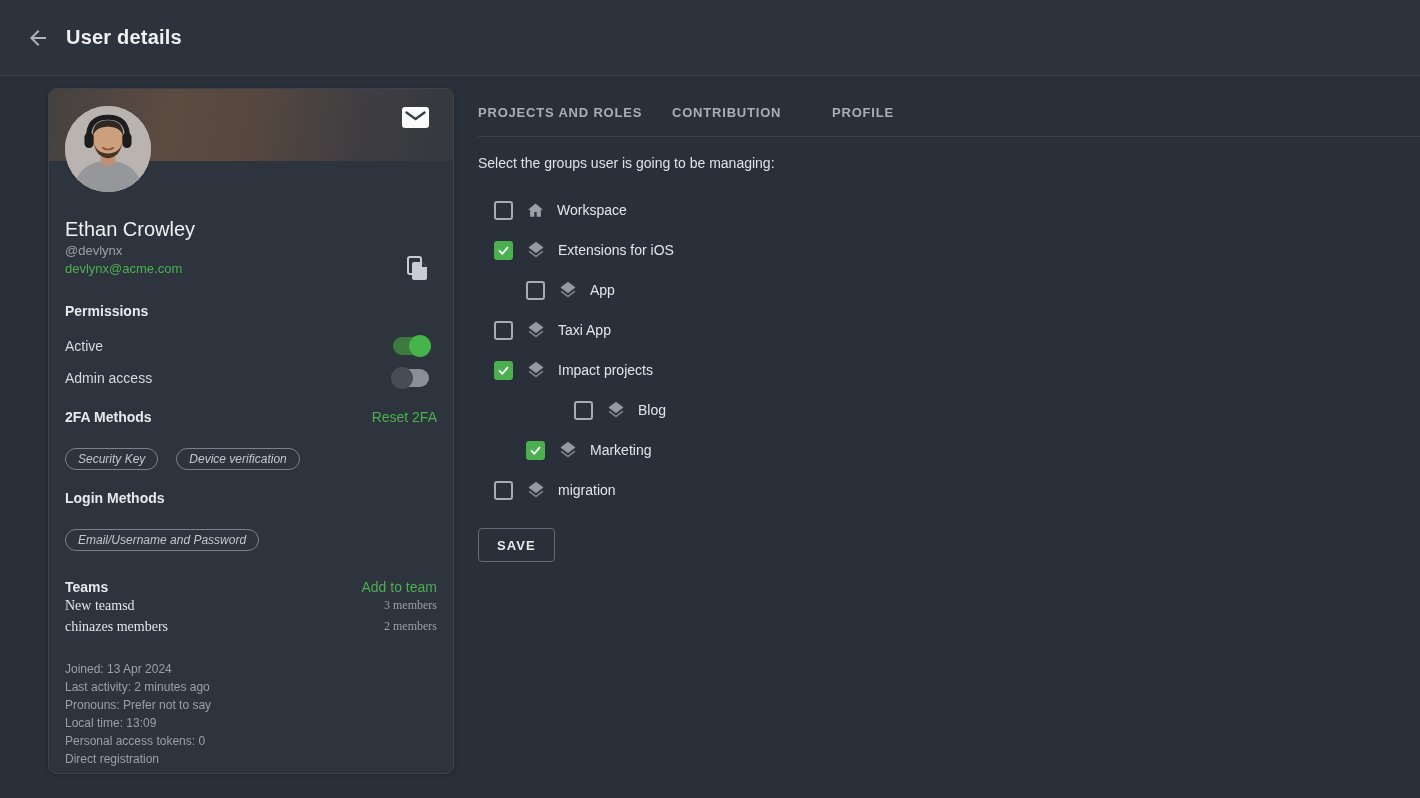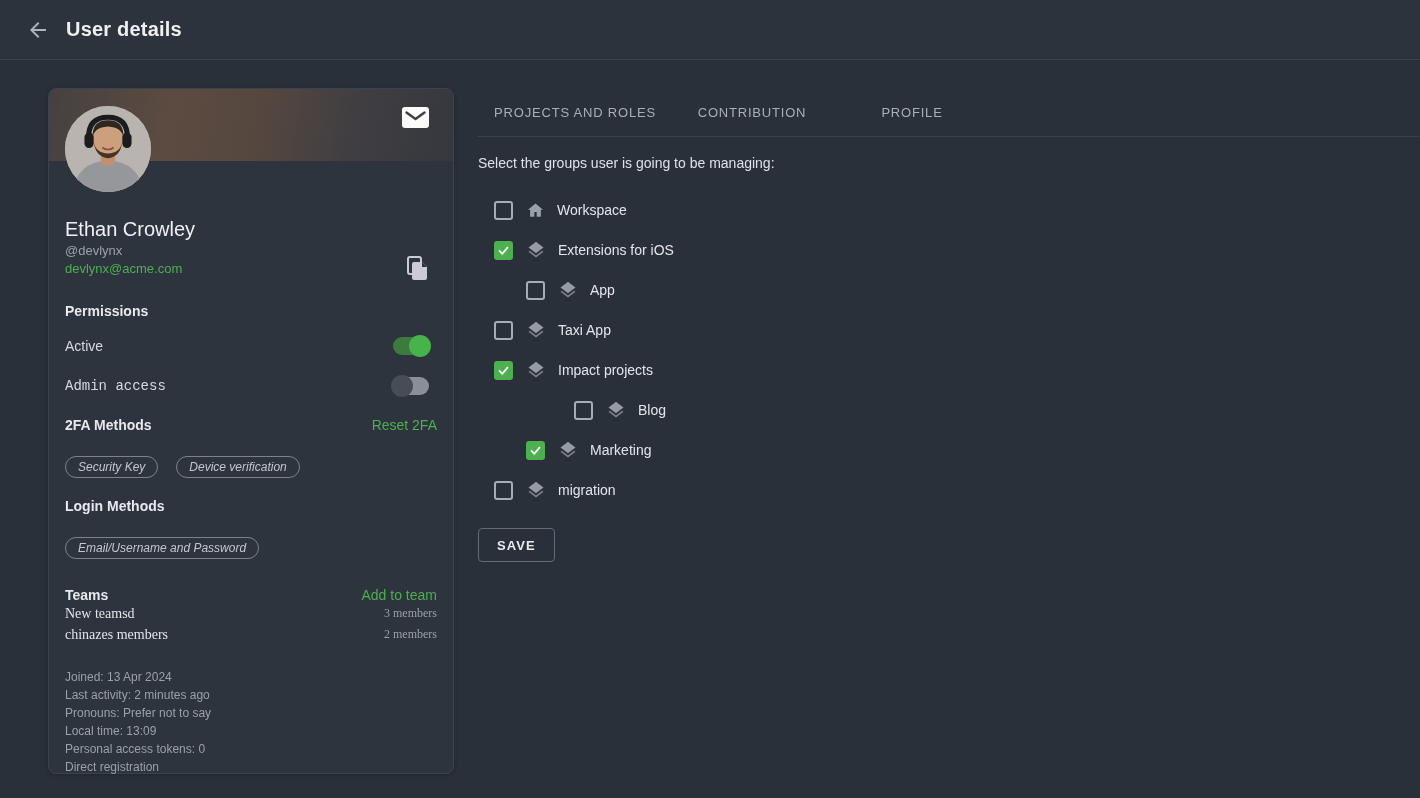--- a/index.html
+++ b/index.html
@@ -4,21 +4,21 @@
 <style>
   * { margin:0; padding:0; box-sizing:border-box; }
   html,body { width:1420px; height:798px; overflow:hidden; }
   body {
     font-family:"Liberation Sans","DejaVu Sans",sans-serif;
     background:#2a303a; color:#e7e9ec;
     position:relative;
   }
   
   .topbar {
-    position:absolute; left:0; top:0; width:1420px; height:60px;
+    position:absolute; left:0; top:0; width:1420px; height:76px;
     background:#2d333d; border-bottom:1px solid #3a414b;
     display:flex; align-items:center; padding:7px 24px;
   }
   .back-btn { width:28px; height:28px; display:flex; align-items:center; justify-content:center; cursor:pointer; }
   .topbar h1 { font-size:20px; font-weight:700; color:#eef0f2; margin-left:14px; letter-spacing:.2px; }
 
   
   .card {
     position:absolute; left:48px; top:88px; width:406px; height:686px;
     background:#2e343e; border:1px solid #3d434e; border-radius:8px;
@@ -35,21 +35,21 @@
   .mail-btn { position:absolute; right:24px; top:18px; cursor:pointer; }
   .card-body { padding:0 16px; }
   .p-name { margin-top:55px; font-size:20px; font-weight:500; color:#eef0f2; line-height:26px; }
   .p-user { font-size:13px; color:#9aa0a8; line-height:18px; }
   .p-email { font-size:13px; color:#4caf50; line-height:18px; cursor:pointer; }
   .copy-btn { position:absolute; right:24px; top:167px; cursor:pointer; }
   .sec-h { font-size:14px; font-weight:700; color:#e7e9ec; }
   .perm-h { margin-top:25px; }
   .perm-row { display:flex; align-items:center; justify-content:space-between; height:24px;text-align:right; }
   .perm-row:first-of-type { margin-top:15px; }
-  .perm-row + .perm-row { margin-top:16px;font-family:Liberation Mono, monospace; }
+  .perm-row + .perm-row { margin-top:8px; }
   .perm-label { font-size:14px; color:#d6d9dd; }
   .toggle { position:relative; width:36px; height:18px; border-radius:9px; margin-right:8px; cursor:pointer; }
   .toggle .knob { position:absolute; top:-2px; width:22px; height:22px; border-radius:50%; }
   .toggle.on  { background:#3c7a3e; }
   .toggle.on  .knob { right:-2px; background:#47b34b; }
   .toggle.off { background:#8a8f97; }
   .toggle.off .knob { left:-2px; background:#474d56; }
   .row-head { display:flex; align-items:center; justify-content:space-between; }
   .twofa-head { margin-top:19px; }
   .green-link { font-size:14px; color:#4caf50; cursor:pointer; }
@@ -65,22 +65,22 @@
   .team-count { font-size:12px; color:#9aa0a8; }
   .meta { margin-top:23px; }
   .meta div { font-size:12px; color:#9aa0a8; line-height:18px; }
 
   
   .tab-bar {
     position:absolute; left:478px; top:88px; right:0; height:49px;
     display:flex; border-bottom:1px solid #3b424d;
   }
   .tab {
-    position:relative; width:160px; height:100%; display:flex; align-items:center; justify-content:center;
-    font-size:13px; font-weight:400; letter-spacing:.8px; color:#a9afb7; cursor:pointer;
+    position:relative; width:160px; height:100%; display:flex; align-items:center; justify-content:flex-start;
+    font-size:13px; font-weight:700; letter-spacing:.8px; color:#a9afb7; cursor:pointer;
   }
   .tab:first-child { width:194px; }
   .tab.active { color:#4caf50; }
   .tab.active::after {
     content:""; position:absolute; left:0; right:0; bottom:-1px; height:5px;
     background:#4caf50; border-radius:4px 4px 1px 1px;
   }
   .prompt { position:absolute; left:478px; top:155px; font-size:14px; color:#dfe2e5; }
   .tree { position:absolute; left:478px; top:190px; }
   .tree-row { display:flex; align-items:center; height:40px; cursor:default; }

